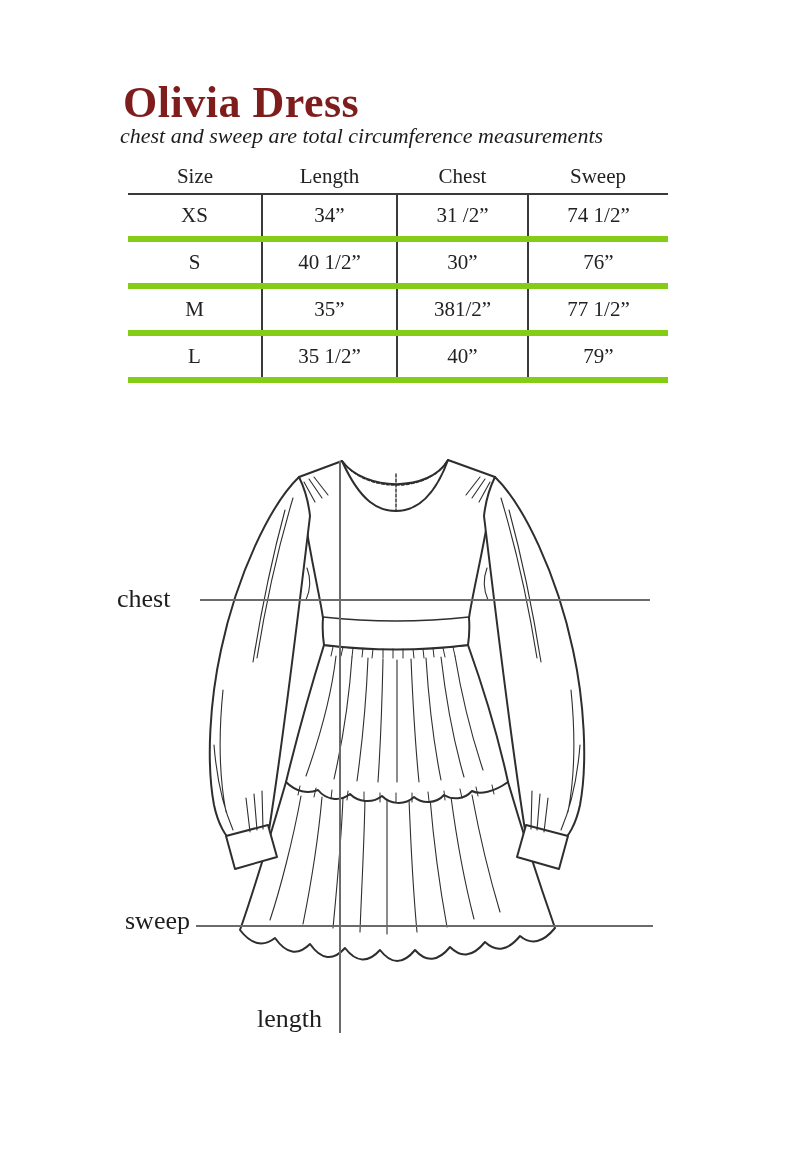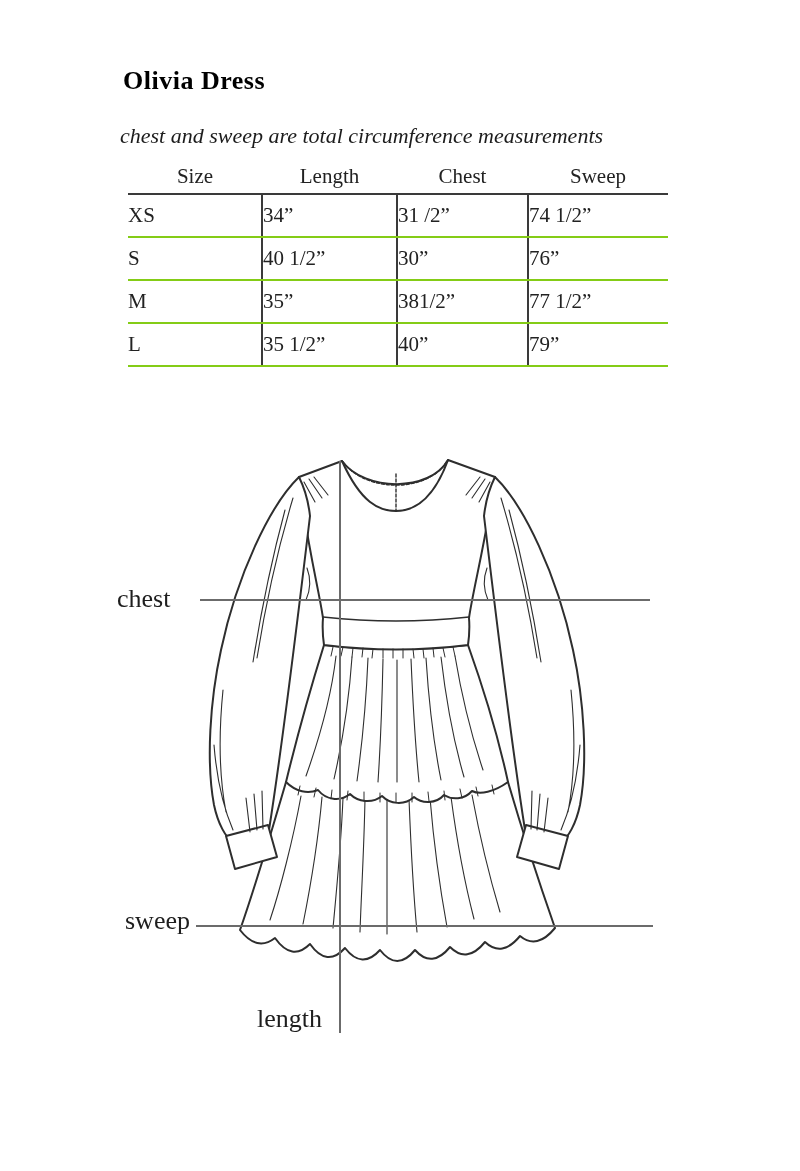--- a/index.html
+++ b/index.html
@@ -2,41 +2,41 @@
 <html><head>
 <meta charset="utf-8">
 <style>
   html,body{margin:0;padding:0;background:#ffffff;}
   .page{
     position:relative;width:800px;height:1171px;background:#ffffff;
     font-family:"Liberation Serif","DejaVu Serif",serif;color:#1c1c1c;
     overflow:hidden;
   }
   .page-title{
-    position:absolute;left:123px;top:50px;font-size:26px;line-height:1.1;
-    color:#000000;letter-spacing:0.5px;
+    position:absolute;left:123px;top:50px;font-size:44px;line-height:1.1;
+    color:#7f1d1d;letter-spacing:0.5px;
   }
   .subtitle{
     position:absolute;left:121px;top:94px;font-size:23px;line-height:1.1;color:#1c1c1c;
   }
   .note{
     position:absolute;left:120px;top:123px;font-size:22px;line-height:1.2;
     font-style:italic;color:#1c1c1c;
   }
   .size-table{
     position:absolute;left:128px;top:160px;width:540px;
     border-collapse:collapse;table-layout:fixed;font-size:21px;color:#222;
   }
   .size-table th{
     font-weight:normal;height:33px;vertical-align:middle;
     border-bottom:2px solid #3a3a3a;padding:0;
   }
   .size-table td{
-    height:41px;text-align:left;vertical-align:middle;
-    border-bottom:2px solid #84cc16;padding:0;
+    height:41px;text-align:center;vertical-align:middle;
+    border-bottom:6px solid #84cc16;padding:0;
   }
   .size-table td + td{border-left:2px solid #3a3a3a;margin-top:7px;}
   .diagram-svg{position:absolute;left:0;top:0;}
   .measure-label{
     position:absolute;font-size:26px;color:#1e1e1e;line-height:1.1;
   }
   .label-chest{left:117px;top:585px;}
   .label-sweep{left:125px;top:907px;}
   .label-length{left:257px;top:1005px;}
 </style>

